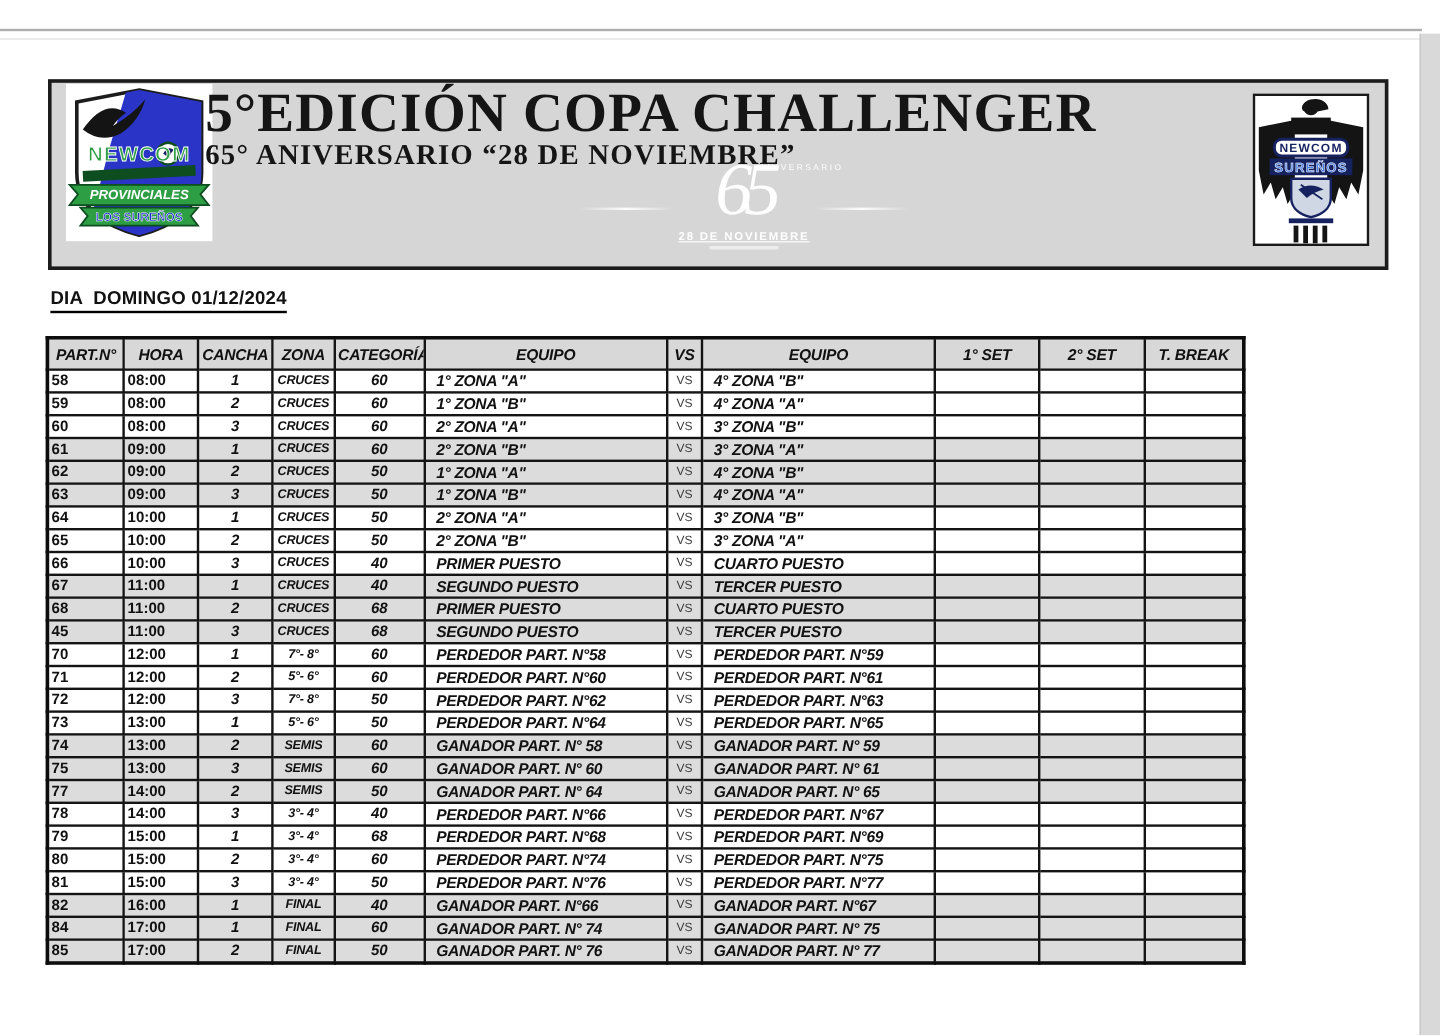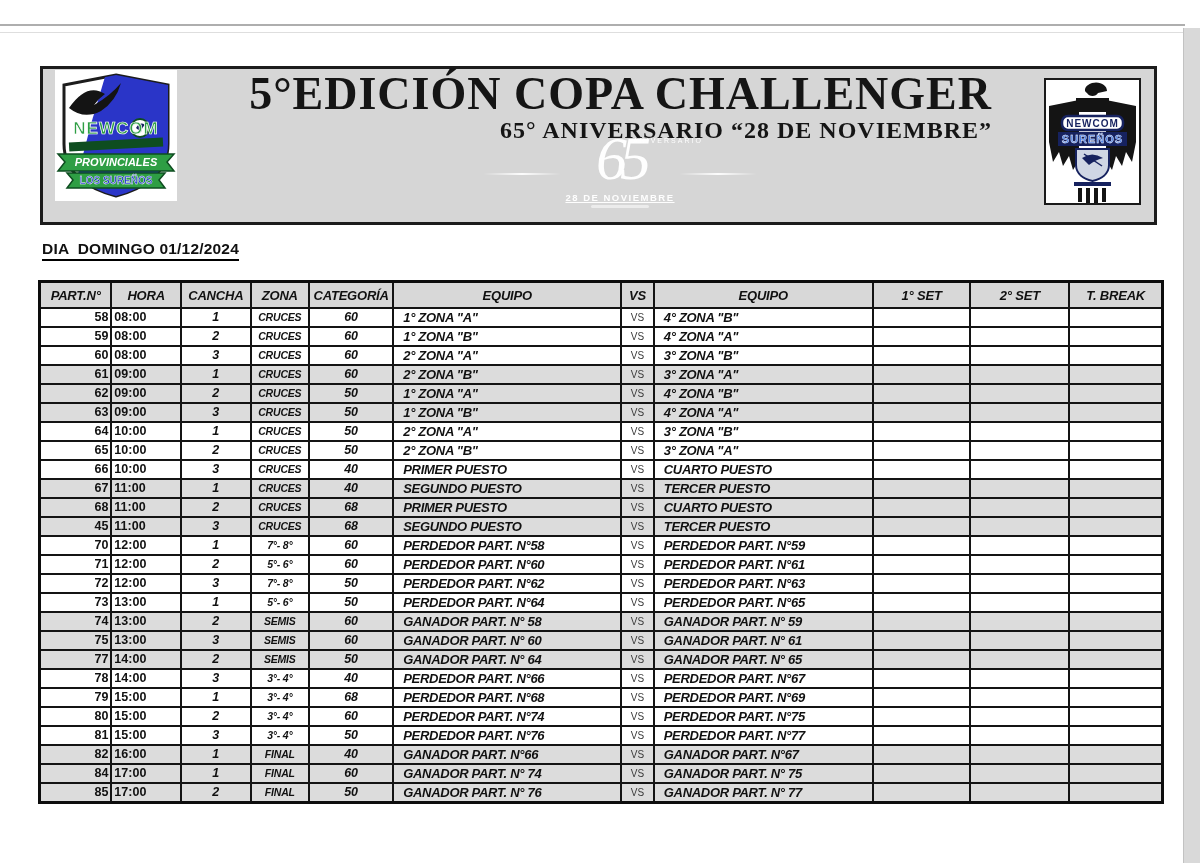--- a/index.html
+++ b/index.html
@@ -10,49 +10,49 @@
   .scan-line-1{position:absolute;left:0;top:24px;width:1185px;height:2px;background:#aeaeae;}
   .scan-line-2{position:absolute;left:0;top:32px;width:1185px;height:1px;background:#dedede;}
   .scan-strip-right{position:absolute;right:0;top:28px;width:16px;height:835px;background:#d9d9d9;border-left:1px solid #c2c2c2;}
 
   
   .banner{position:absolute;left:40px;top:66px;width:1117px;height:159px;box-sizing:border-box;
           background:var(--banner-bg,#d6d6d6);border:3px solid #1c1c1c;}
   .logo-left-box{position:absolute;left:12px;top:1px;width:122px;height:131px;background:#fff;}
   .logo-right-box{position:absolute;right:13px;top:9px;width:97px;height:127px;background:#fff;
                   border:2px solid #1a1a1a;box-sizing:border-box;}
-  .title-wrap{position:absolute;left:128px;right:162px;top:2px;text-align:right;
+  .title-wrap{position:absolute;left:128px;right:162px;top:2px;text-align:left;
               font-family:"Liberation Serif",serif;font-weight:700;color:#151515;}
   .title-main{font-size:46px;line-height:1.02;letter-spacing:1px;white-space:nowrap;}
   .title-sub{font-size:24px;line-height:1.05;letter-spacing:1px;margin-top:0px;white-space:nowrap;}
 
   
   .watermark{position:absolute;left:432px;top:60px;width:290px;height:96px;color:#ffffff;text-align:center;}
   .wm-number{font-size:62px;font-weight:400;letter-spacing:-7px;line-height:0.95;color:rgba(255,255,255,.97);
              font-family:"Liberation Serif",serif;font-style:italic;}
   .wm-top{position:absolute;left:158px;top:8px;font-size:7px;letter-spacing:2px;color:rgba(255,255,255,.95);}
   .wm-wing{position:absolute;top:44px;height:2px;width:78px;background:linear-gradient(90deg,rgba(255,255,255,0),rgba(255,255,255,.95),rgba(255,255,255,0));}
   .wm-wing.left{left:8px;}
   .wm-wing.right{right:8px;}
   .wm-bottom{margin-top:4px;font-size:9.5px;font-weight:700;letter-spacing:1.5px;color:rgba(255,255,255,.97);text-decoration:underline;}
   .wm-bottom-sub{height:3px;width:58px;margin:2px auto 0 auto;background:rgba(255,255,255,.55);border-radius:2px;}
 
   
   .day-heading{position:absolute;left:42px;top:240px;font-size:15.5px;font-weight:700;
                letter-spacing:.2px;border-bottom:2px solid #000;padding-bottom:1px;white-space:pre;}
 
   
-  .table-wrap{position:absolute;left:38px;top:280px;width:1126px;}
+  .table-wrap{position:absolute;left:38px;top:280px;width:1000px;}
   table{width:100%;border-collapse:collapse;border:3px solid #0d0d0d;table-layout:fixed;}
   th,td{border:2px solid #141414;padding:0 2px;overflow:hidden;white-space:nowrap;}
   thead th{height:24px;background:var(--header-bg,#d8d8d8);font-style:italic;font-weight:700;
            font-size:13px;letter-spacing:-0.2px;text-align:center;}
   tbody td{height:17px;font-size:12.5px;line-height:1;}
   tbody tr.shaded td{background:var(--row-shaded,#dcdcdc);}
-  td.c0{font-weight:700;text-align:right;}
+  td.c0{font-weight:700;text-align:left;}
   td.c1{font-weight:700;text-align:left;}
   td.c2{font-weight:700;font-style:italic;text-align:center;}
   td.c3{font-weight:700;font-style:italic;text-align:center;font-size:10.5px;letter-spacing:-0.2px;}
   td.c4{font-weight:700;font-style:italic;text-align:center;}
   td.c5,td.c7{font-weight:700;font-style:italic;text-align:left;padding-left:9px;font-size:13px;letter-spacing:-0.3px;}
   td.c6{font-size:10px;color:#3a3a3a;text-align:center;}
   td.c8,td.c9,td.c10{background-clip:padding-box;}
   col.w0{width:6.4%;} col.w1{width:6.2%;} col.w2{width:6.2%;} col.w3{width:5.2%;}
   col.w4{width:7.5%;} col.w5{width:20.3%;} col.w6{width:2.9%;} col.w7{width:19.5%;}
   col.w8{width:8.7%;} col.w9{width:8.8%;} col.w10{width:8.3%;}

